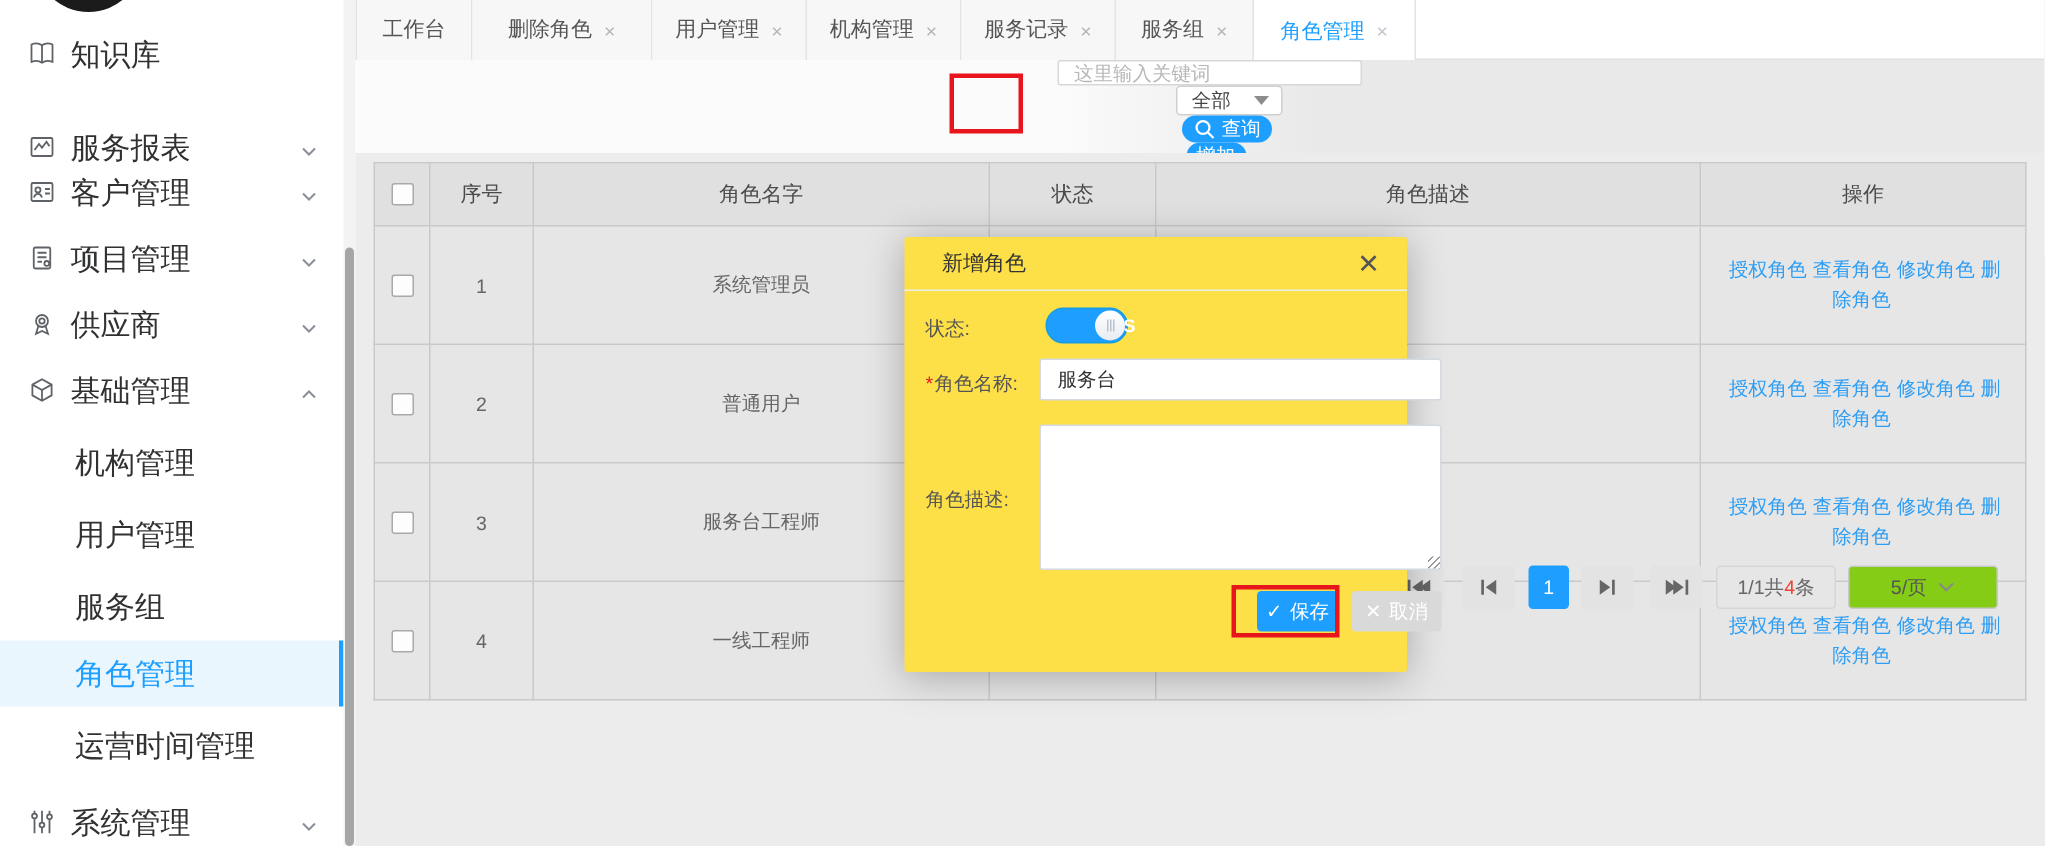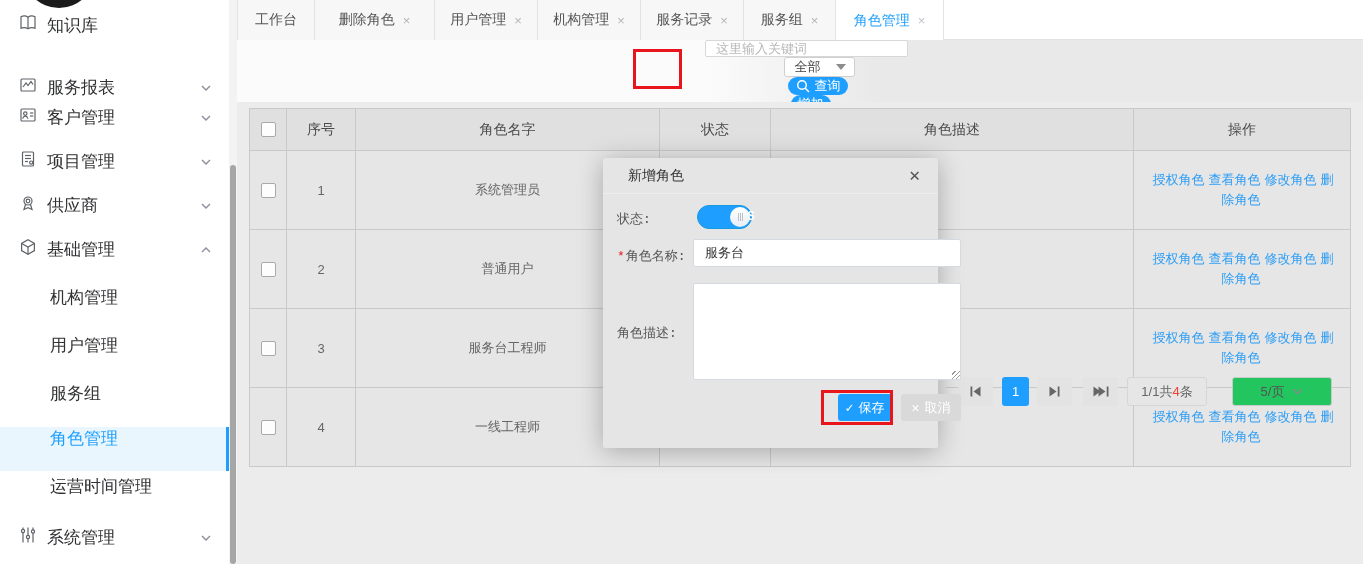--- a/index.html
+++ b/index.html
@@ -3,21 +3,21 @@
 <meta charset="utf-8">
 <style>
   * { margin:0; padding:0; box-sizing:border-box; }
   html,body { width:1363px; height:564px; overflow:hidden; }
   body { font-family:"Liberation Sans","DejaVu Sans",sans-serif; background:#fff; position:relative; }
   .app { position:absolute; inset:0; }
 
   
   .sidebar { position:absolute; left:0; top:0; bottom:0; width:229px; background:#fff; }
   .logo-circle { position:absolute; left:23px; top:-64px; width:72px; height:72px; border-radius:50%; background:#1b1b1b; }
-  .nav-row { position:absolute; left:0; width:229px; height:44px; display:flex; align-items:flex-start; padding:0 18px 0 19px; color:#303133; font-size:17px; cursor:pointer; }
+  .nav-row { position:absolute; left:0; width:229px; height:44px; display:flex; align-items:center; padding:0 18px 0 19px; color:#303133; font-size:20px; cursor:pointer; }
   .nav-row .ico { width:18px; height:18px; margin-right:10px; flex:0 0 auto; display:flex; align-items:center; }
   .nav-row .lbl { flex:1 1 auto; }
   .nav-row .chev { flex:0 0 auto; }
   .nav-sub { padding-left:50px; }
   .nav-active { background:#e9f6fd; color:#1E9FFF; border-right:3px solid #1E9FFF; }
   .side-scroll { position:absolute; left:229px; top:0; bottom:0; width:8px; background:#f3f3f3; }
   .side-scroll .thumb { position:absolute; left:1px; width:6px; top:165px; height:399px; background:#a6a6a6; border-radius:3px; }
 
   
   .main { position:absolute; left:237px; top:0; right:0; bottom:0; }
@@ -51,24 +51,24 @@
   td.ops { padding:19px 12px; line-height:20px; }
   td.ops span { color:#2e9ef5; cursor:pointer; margin:0 2px; }
 
   .pager { position:absolute; top:275px; right:31px; display:flex; align-items:center; height:29px; }
   .pg-btn { width:35px; height:29px; background:#e3e3e3; border-radius:3px; display:flex; align-items:center; justify-content:center; cursor:pointer; }
   .pg-first { margin-left:0; } .pg-prev { margin-left:12px; }
   .pg-page { margin-left:9px; width:27px; height:29px; background:#1E9FFF; color:#fff; border-radius:3px; display:flex; align-items:center; justify-content:center; font-size:13px; cursor:pointer; }
   .pg-next { margin-left:8px; } .pg-last { margin-left:11px; }
   .pg-counter { margin-left:9px; width:80px; height:29px; background:#e6e6e6; border:1px solid #d6d6d6; border-radius:3px; display:flex; align-items:center; justify-content:center; font-size:13px; color:#666; }
   .pg-counter .red { color:#e43; }
-  .pg-size { margin-left:25px; width:100px; height:29px; background:#22c55e; border:1px solid #c9c9c9; border-radius:3px; display:flex; align-items:center; justify-content:center; gap:8px; font-size:13px; color:#555; cursor:pointer; }
+  .pg-size { margin-left:8px; width:100px; height:29px; background:#84cc16; border:1px solid #c9c9c9; border-radius:3px; display:flex; align-items:center; justify-content:center; gap:8px; font-size:13px; color:#555; cursor:pointer; }
 
   
-  .modal { position:absolute; left:603px; top:158px; width:335px; height:290px; background:#e5e5e5; border-radius:2px; box-shadow:0 3px 26px rgba(0,0,0,.28); z-index:50;font-family:Liberation Mono, monospace; }
+  .modal { position:absolute; left:603px; top:158px; width:335px; height:290px; background:#fde047; border-radius:2px; box-shadow:0 3px 26px rgba(0,0,0,.28); z-index:50; }
   .modal-head { height:36px; border-bottom:1px solid #ededed; display:flex; align-items:center; padding:0 18px 0 25px; }
   .modal-title { font-size:14px; color:#333; }
   .modal-close { margin-left:auto; font-size:18px; color:#555; cursor:pointer; line-height:1; }
   .m-label { position:absolute; left:14px; font-size:13px; color:#555; }
   .m-star { color:#e8151d; margin-right:1px; }
   .toggle { position:absolute; left:94px; top:47px; width:55px; height:24px; background:#1E9FFF; border:1px solid #169be2; border-radius:13px; cursor:pointer; }
   .toggle .on-txt { position:absolute; left:9px; top:4px; color:#fff; font-size:12px; font-weight:bold;margin-left:26px; }
   .toggle .knob { position:absolute; right:1px; top:1px; width:20px; height:20px; border-radius:50%; background:linear-gradient(#ffffff,#e8edf2); display:flex; align-items:center; justify-content:center; gap:1px; }
   .toggle .knob i { display:block; width:1px; height:8px; background:#b9c2cc; }
   .m-input { position:absolute; left:90px; top:81px; width:268px; height:28px; border:1px solid #d4dae0; border-radius:2px; padding:0 11px; font-size:13px; color:#333; outline:none; background:#fff; font-family:inherit; }

